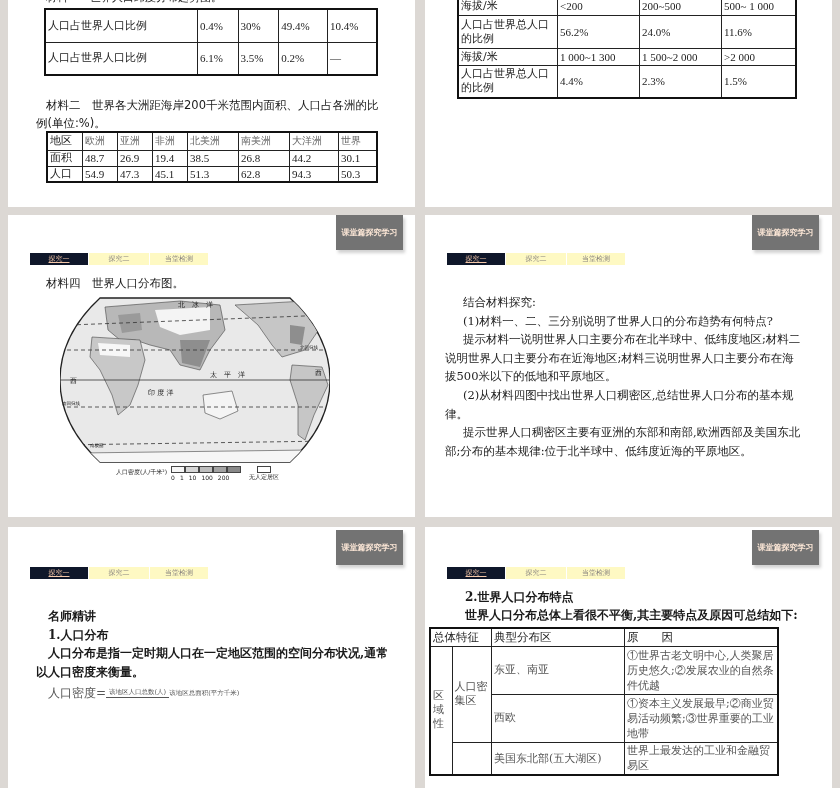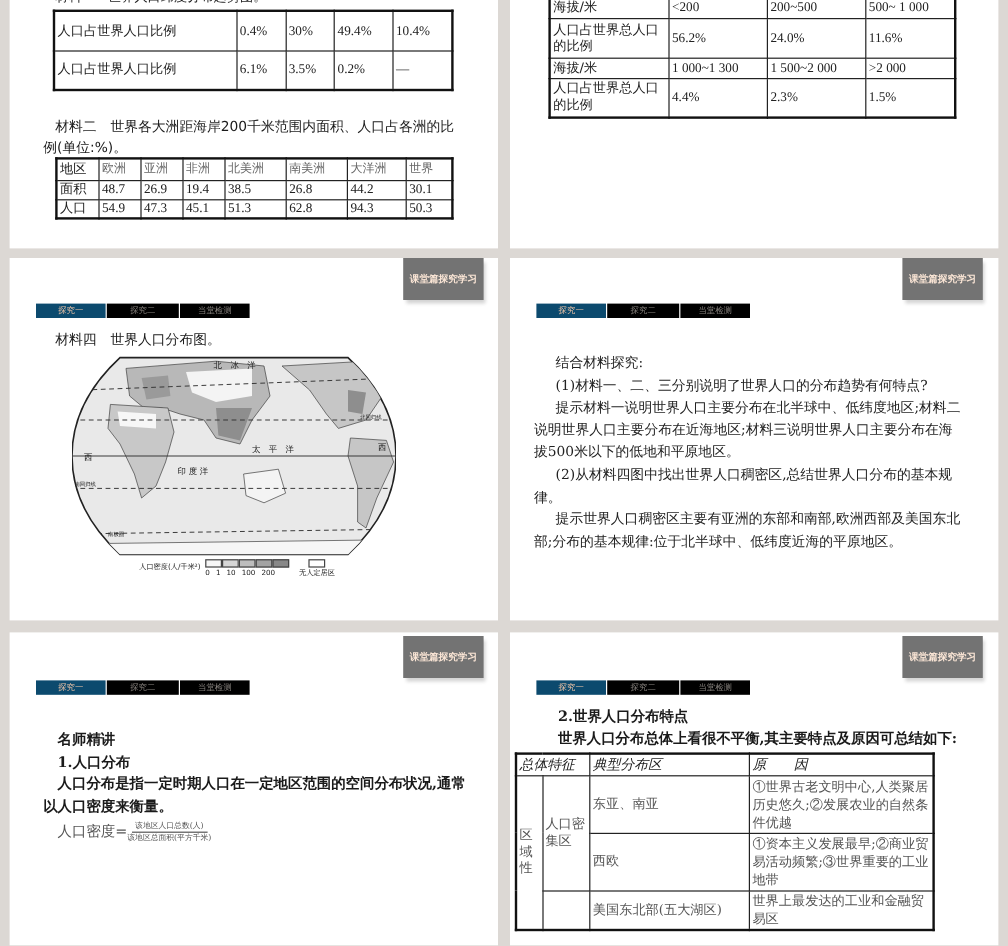--- a/index.html
+++ b/index.html
@@ -13,23 +13,23 @@
   .badge {
     position: absolute; background: #737373; color: #fbe6d6;
     font-family: "DejaVu Sans", sans-serif; font-size: 8px; font-weight: bold;
     display: flex; align-items: center; justify-content: center;
     box-shadow: 2px 3px 3px rgba(0,0,0,0.18);
   }
   .tabs { position: absolute; display: flex; height: 12px; }
   .tab {
     font-family: "DejaVu Sans", sans-serif; font-size: 7px;
     display: flex; align-items: center; justify-content: center;
-    color: #8a8580; background: #000000; margin-right: 1px;
-  }
-  .tab.active { background: #0c4a6e; color: #f4c7a8; }
+    color: #8a8580; background: #fef9c3; margin-right: 1px;
+  }
+  .tab.active { background: #0f172a; color: #f4c7a8; text-decoration: underline; }
 
   table.grid { border-collapse: collapse; position: absolute; border: 2px solid #111; }
   table.grid td {
     border: 1px solid #222; padding: 0 2px; font-size: 11px; line-height: 14px;
     vertical-align: middle; color: #222;
   }
   .sans { font-family: "DejaVu Sans", sans-serif; }
   .serif { font-family: "Liberation Serif", serif; }
   .txt { position: absolute; font-size: 11.5px; line-height: 19px; }
 </style>
@@ -224,40 +224,40 @@
     <div class="tab active" style="width:58px;">探究一</div>
     <div class="tab" style="width:60px;">探究二</div>
     <div class="tab" style="width:58px;">当堂检测</div>
   </div>
   <div style="position:absolute; left:28px; top:80px; width:360px; font-size:12px; line-height:18.5px; font-weight:bold; color:#1a1a1a;">
     <div style="padding-left:12px;">名师精讲</div>
     <div style="padding-left:12px;">1.人口分布</div>
     <div style="text-indent:12px;">人口分布是指一定时期人口在一定地区范围的空间分布状况,通常以人口密度来衡量。</div>
     <div style="display:flex; align-items:center; padding-left:12px; margin:3px 0 4px; font-weight:normal; color:#555;">
       <span style="font-size:12px;">人口密度=</span>
-      <span style="display:inline-flex; flex-direction:column; align-items:center; font-size:6.5px; line-height:9px;">
+      <span style="display:inline-flex; flex-direction:row; align-items:center; font-size:6.5px; line-height:9px;">
         <span style="border-bottom:1px solid #555; padding:0 3px;">该地区人口总数(人)</span>
         <span>该地区总面积(平方千米)</span>
       </span>
     </div>
   </div>
 </div>
 
 <div class="panel" style="left:425px; top:527px; width:407px; height:261px;">
   <div class="badge" style="left:327px; top:3px; width:67px; height:35px;">课堂篇探究学习</div>
   <div class="tabs" style="left:22px; top:40px;">
     <div class="tab active" style="width:58px;">探究一</div>
     <div class="tab" style="width:60px;">探究二</div>
     <div class="tab" style="width:58px;">当堂检测</div>
   </div>
   <div style="position:absolute; left:40px; top:62px; font-size:12px; font-weight:bold;">2.世界人口分布特点</div>
   <div style="position:absolute; left:40px; top:80px; font-size:12px; font-weight:bold; white-space:nowrap;">世界人口分布总体上看很不平衡,其主要特点及原因可总结如下:</div>
   <table class="grid" style="left:4px; top:100px; width:350px; border-width:2px;">
     <tbody>
-        <tr style="height:18px;font-style:italic;">
+        <tr style="height:18px;">
       <td class="sans" colspan="2" style="width:56px; font-size:11.5px;">总体特征</td>
       <td class="sans" style="width:128px; font-size:11.5px;">典型分布区</td>
       <td class="sans" style="font-size:11.5px;">原　　因</td>
     </tr>
     <tr style="height:48px;">
       <td rowspan="3" style="width:14px; font-size:11px; line-height:14px; color:#555;">区域性</td>
       <td rowspan="2" style="width:30px; font-size:11px; line-height:14px; color:#555;">人口密集区</td>
       <td style="color:#555;margin-left:29px;">东亚、南亚</td>
       <td style="color:#555; line-height:15px;">①世界古老文明中心,人类聚居历史悠久;②发展农业的自然条件优越</td>
     </tr>

